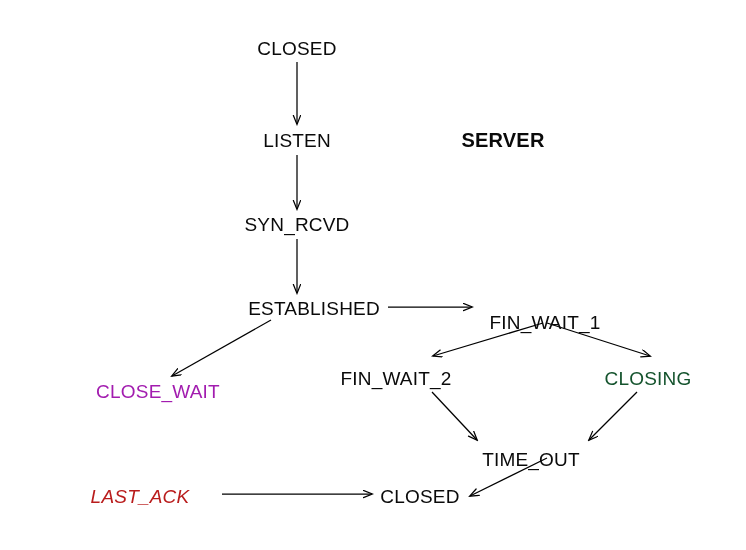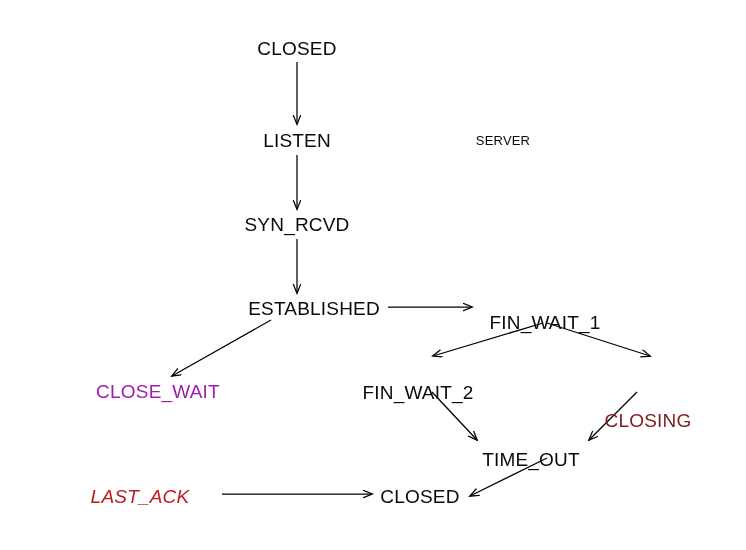--- a/index.html
+++ b/index.html
@@ -31,22 +31,22 @@
     font-weight: 400;
     color: #0a0a0a;
     letter-spacing: 0.2px;
     line-height: 1;
   }
   .section-label {
     position: absolute;
     transform: translate(-50%, -50%);
     white-space: nowrap;
     font-family: "Liberation Sans", sans-serif;
-    font-size: 13px;
-    font-weight: 400;
+    font-size: 20px;
+    font-weight: 700;
     color: #0a0a0a;
     letter-spacing: 0.2px;
     line-height: 1;
   }
 </style>
 </head>
 <body>
 
 <div id="canvas">
 
@@ -70,22 +70,22 @@
         <line x1="222" y1="494" x2="372" y2="494" stroke="#000000" marker-end="url(#arrowhead)"></line>
       </g>
   </svg>
 
   <div id="node-layer">
       <div class="node-label" style="left: 297px; top: 48px; color: rgb(10, 10, 10);">CLOSED</div>
       <div class="node-label" style="left: 297px; top: 140px; color: rgb(10, 10, 10);">LISTEN</div>
       <div class="node-label" style="left: 297px; top: 224px; color: rgb(10, 10, 10);">SYN_RCVD</div>
       <div class="node-label" style="left: 314px; top: 308px; color: rgb(10, 10, 10);">ESTABLISHED</div>
       <div class="node-label" style="left: 545px; top: 322px; color: rgb(10, 10, 10);">FIN_WAIT_1</div>
-      <div class="node-label" style="left: 418px; top: 378px; color: rgb(10, 10, 10); margin-top: 14px;">FIN_WAIT_2</div>
-      <div class="node-label" style="left: 648px; top: 378px; color: #7f1d1d; margin-top: 42px;">CLOSING</div>
+      <div class="node-label" style="left: 396px; top: 378px; color: rgb(10, 10, 10);">FIN_WAIT_2</div>
+      <div class="node-label" style="left: 648px; top: 378px; color: #14532d;">CLOSING</div>
       <div class="node-label" style="left: 158px; top: 391px; color: #a21caf;">CLOSE_WAIT</div>
       <div class="node-label" style="left: 531px; top: 447px; color: rgb(10, 10, 10); margin-top: 12px;">TIME_OUT</div>
       <div class="node-label" style="left: 140px; top: 496px; color: #b91c1c; font-style: italic;">LAST_ACK</div>
       <div class="node-label" style="left: 420px; top: 496px; color: rgb(10, 10, 10);">CLOSED</div>
     </div>
   <div id="section-layer">
       <div class="section-label" style="left: 503px; top: 140px; color: rgb(10, 10, 10);">SERVER</div>
     </div>
 
 </div>

